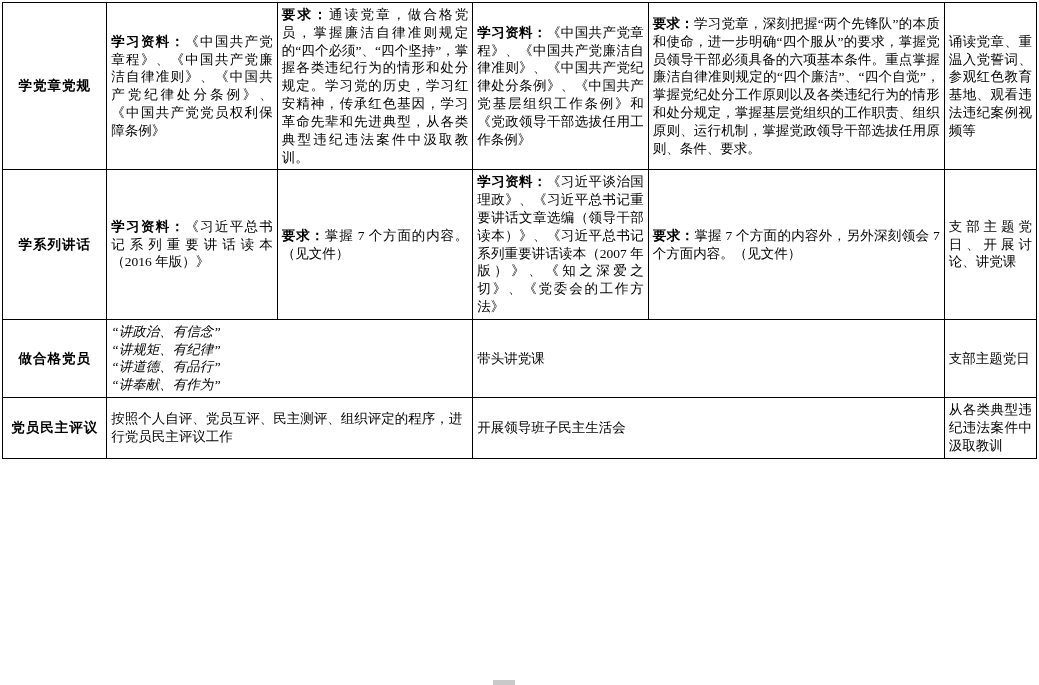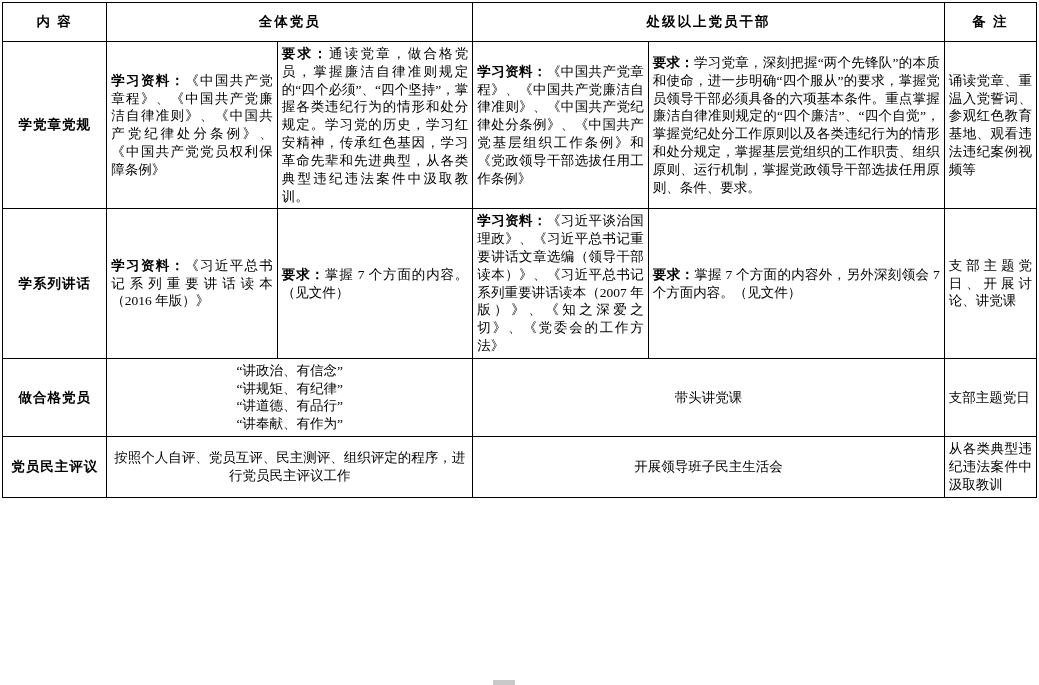--- a/index.html
+++ b/index.html
@@ -56,34 +56,34 @@
     text-justify: inter-ideograph;
   }
   .cell b { font-weight: bold; }
   .note {
     vertical-align: top;
     text-align: justify;
     text-justify: inter-ideograph;
     font-size: 13.5px;
   }
   .slogan-list {
-    text-align: center;
+    text-align: left;
     line-height: 1.55;
     font-size: 14px;
     padding: 6px 4px;
+    font-style: italic;
   }
   .slogan-list div { white-space: nowrap; }
   .w-label  { width: 104px; }
   .w-a      { width: 170px; }
   .w-b      { width: 195px; }
   .w-c      { width: 175px; }
   .w-d      { width: 295px; }
   .w-note   { width: 92px; }
   .mid-center {
-    text-align: center;
     vertical-align: middle;
     font-size: 14px;
   }
   .bottom-strip {
     position: absolute;
     left: 0;
     bottom: 0;
     width: 1039px;
     height: 6px;
     background: #ffffff;
@@ -107,26 +107,20 @@
     <colgroup>
       <col class="w-label">
       <col class="w-a">
       <col class="w-b">
       <col class="w-c">
       <col class="w-d">
       <col class="w-note">
     </colgroup>
 
     <tbody>
-        <tr class="hdr">
-      <td>内 容</td>
-      <td colspan="2">全体党员</td>
-      <td colspan="2">处级以上党员干部</td>
-      <td>备 注</td>
-    </tr>
 
     <tr>
       <td class="rowlabel">学党章党规</td>
       <td class="cell">
         <b>学习资料：</b><span>《中国共产党章程》、《中国共产党廉洁自律准则》、《中国共产党纪律处分条例》、《中国共产党党员权利保障条例》</span>
       </td>
       <td class="cell">
         <b>要求：</b><span>通读党章，做合格党员，掌握廉洁自律准则规定的“四个必须”、“四个坚持”，掌握各类违纪行为的情形和处分规定。学习党的历史，学习红安精神，传承红色基因，学习革命先辈和先进典型，从各类典型违纪违法案件中汲取教训。</span>
       </td>
       <td class="cell">

